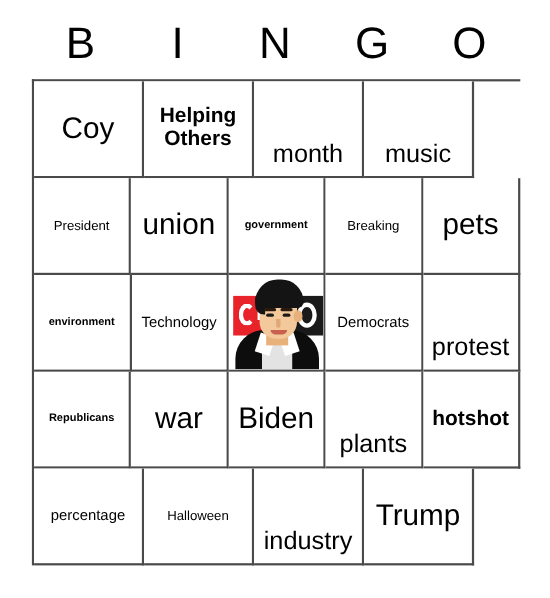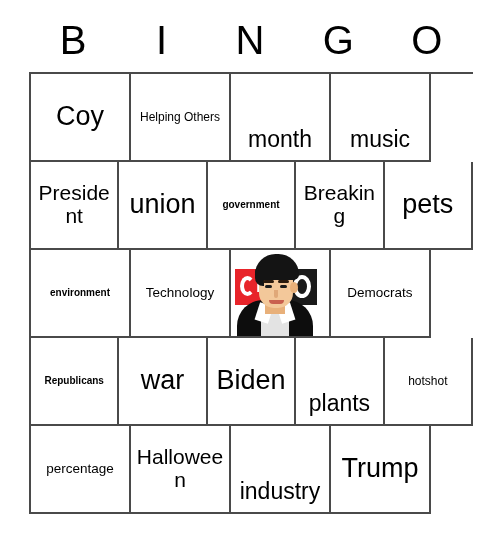--- a/index.html
+++ b/index.html
@@ -60,22 +60,22 @@
     background: #ffffff;
   }
   .cell-text {
     display: block;
     width: 100%;
     line-height: 1.08;
     word-wrap: break-word;
   }
   .fs-xs { font-size: 10px; font-weight: bold; }
   .fs-s  { font-size: 13.5px; }
-  .fs-m  { font-size: 21px; }
-  .fs-l  { font-size: 12px; }
+  .fs-m  { font-size: 12px; }
+  .fs-l  { font-size: 19px; font-weight: bold; }
   .fs-xl { font-size: 23px; margin-top: 45px; }
   .fs-xxl{ font-size: 27px; }
 
   .free-cell {
     padding: 0;
   }
   .free-image {
     position: relative;
     width: 100%;
     height: 100%;
@@ -342,20 +342,23 @@
           <div class="person-brow-r"></div>
           <div class="person-eye-l"></div>
           <div class="person-eye-r"></div>
           <div class="person-nose"></div>
           <div class="person-mouth"></div>
         </div>
       </div>
       <div class="cell">
           <span class="cell-text fs-s">Democrats</span>
         </div>
+      <div class="cell">
+          <span class="cell-text fs-xl">protest</span>
+        </div>
     </div>
 
     <div class="grid-row">
       <div class="cell">
           <span class="cell-text fs-xs">Republicans</span>
         </div>
       <div class="cell">
           <span class="cell-text fs-xxl">war</span>
         </div>
       <div class="cell">

